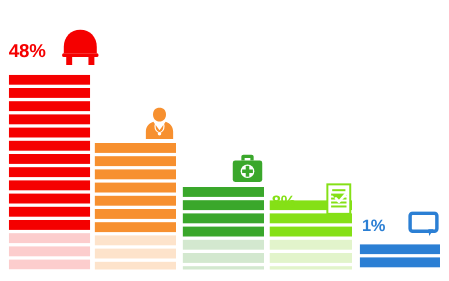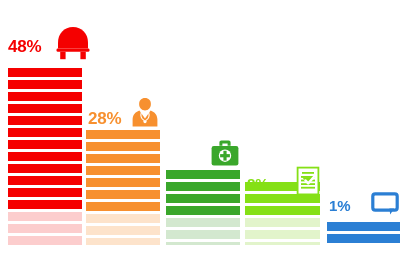--- a/index.html
+++ b/index.html
@@ -102,21 +102,20 @@
         <div class="seg" style="top: 24px; background: rgb(247, 144, 47);"></div>
         <div class="seg" style="top: 36px; background: rgb(247, 144, 47);"></div>
         <div class="seg" style="top: 48px; background: rgb(247, 144, 47);"></div>
         <div class="seg" style="top: 60px; background: rgb(247, 144, 47);"></div>
         <div class="seg" style="top: 72px; background: rgb(247, 144, 47);"></div>
         <div class="seg" style="top: 84px; background: rgb(253, 227, 203);"></div>
         <div class="seg" style="top: 96px; background: rgb(253, 227, 203);"></div>
         <div class="seg" style="top: 108px; background: rgb(253, 227, 203);"></div>
       </div>
   </div>
-  <div class="pct" id="pct-1" style="left:88px; top:110px; color:#f7902f;">28%</div>
   <div class="icon-box" style="left:130px; top:96px;">
     <svg width="30" height="32" viewBox="0 0 30 32">
       <path d="M15 2 C11.4 2 9.1 4.4 9.1 8 C9.1 11.6 11.4 14.4 15 14.4 C18.6 14.4 20.9 11.6 20.9 8 C20.9 4.4 18.6 2 15 2 Z" fill="#f7902f"></path>
       <path d="M9.4 14.6 C5.2 16.1 2.6 19.2 2.6 23.6 L2.6 30.4 L27.4 30.4 L27.4 23.6 C27.4 19.2 24.8 16.1 20.6 14.6 L15 22.4 Z" fill="#f7902f"></path>
       <path d="M11.6 15.4 L15 21.2 L18.4 15.4 L16.4 14.6 L15 17.2 L13.6 14.6 Z" fill="#ffffff"></path>
       <path d="M11.4 16.2 C10.2 19.6 11.2 23.2 14.2 24.4" stroke="#ffffff" stroke-width="1.1" fill="none"></path>
       <path d="M18.6 16.2 C19.8 19.6 18.8 23.2 15.8 24.4" stroke="#ffffff" stroke-width="1.1" fill="none"></path>
       <circle cx="15" cy="25.6" r="1.6" fill="#ffffff"></circle>
     </svg>
   </div>

